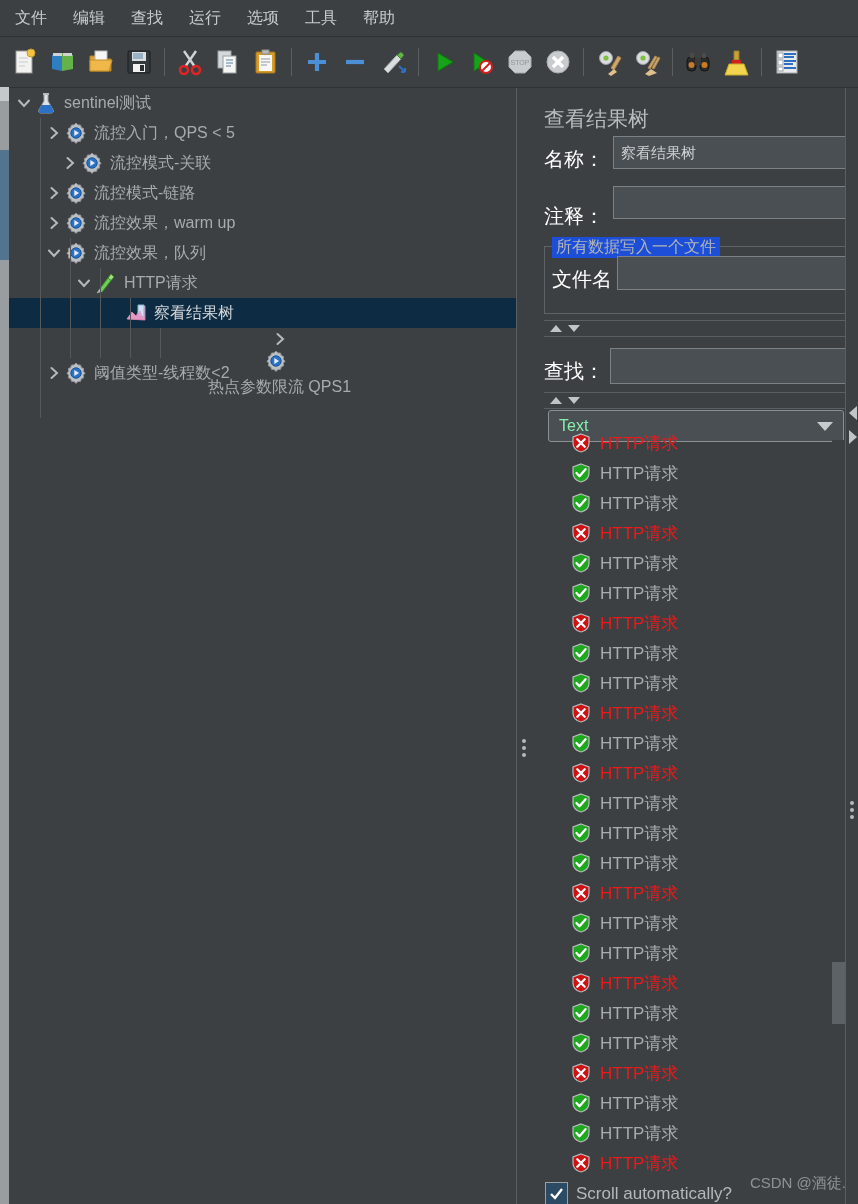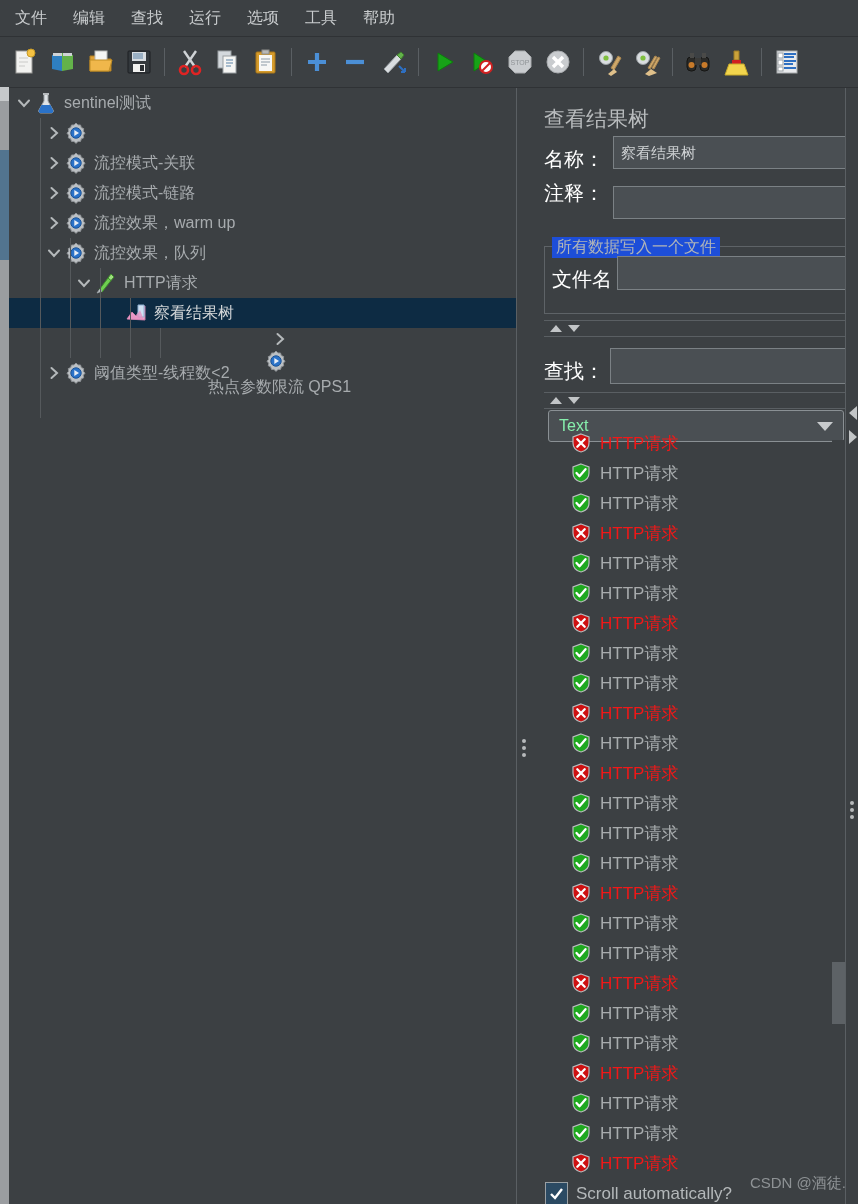--- a/index.html
+++ b/index.html
@@ -391,22 +391,23 @@
             <path d="M5.5 3 L11 8 L5.5 13" stroke="#b5b9bb" stroke-width="2" fill="none" stroke-linecap="round"></path>
           </svg>
         </span>
         <span>
           <svg class="ticon" viewBox="0 0 22 22">
             <path d="M11 1 l2 2 h2.5 l.8 2.6 2.4 1 -.4 2.6 1.7 2-1.7 2 .4 2.6-2.4 1-.8 2.6H13l-2 2-2-2H6.5l-.8-2.6-2.4-1 .4-2.6L2 11.2l1.7-2-.4-2.6 2.4-1L6.5 3H9Z" fill="#bcc0c3" stroke="#8e9296"></path>
             <circle cx="11" cy="11" r="5.2" fill="#2a72c8" stroke="#1b5396"></circle>
             <path d="M9.3 8 L14 11 L9.3 14 Z" fill="#e8eef5"></path>
           </svg>
         </span>
-      </div>
-      <div class="tnode" style="padding-left: 34px;">
+        <span class="tlabel">流控入门，QPS &lt; 5</span>
+      </div>
+      <div class="tnode" style="padding-left: 34px; margin-left: 16px;">
         <span class="tw">
           <svg width="16" height="16" viewBox="0 0 16 16">
             <path d="M5.5 3 L11 8 L5.5 13" stroke="#b5b9bb" stroke-width="2" fill="none" stroke-linecap="round"></path>
           </svg>
         </span>
         <span>
           <svg class="ticon" viewBox="0 0 22 22">
             <path d="M11 1 l2 2 h2.5 l.8 2.6 2.4 1 -.4 2.6 1.7 2-1.7 2 .4 2.6-2.4 1-.8 2.6H13l-2 2-2-2H6.5l-.8-2.6-2.4-1 .4-2.6L2 11.2l1.7-2-.4-2.6 2.4-1L6.5 3H9Z" fill="#bcc0c3" stroke="#8e9296"></path>
             <circle cx="11" cy="11" r="5.2" fill="#2a72c8" stroke="#1b5396"></circle>
             <path d="M9.3 8 L14 11 L9.3 14 Z" fill="#e8eef5"></path>
@@ -530,21 +531,21 @@
     </div>
   </div>
 
   <div class="right">
 
     <div class="panel-title">查看结果树</div>
 
     <div class="row-label" style="left:14px;top:58px;">名称：</div>
     <div class="tfield" style="left:83px;top:48px;width:330px;height:33px;">察看结果树</div>
 
-    <div class="row-label" style="left:14px;top:92px;">注释：</div>
+    <div class="row-label" style="left:14px;top:115px;">注释：</div>
     <div class="tfield" style="left:83px;top:98px;width:330px;height:33px;"></div>
 
     <div class="groupbox" style="left:14px;top:158px;width:400px;height:68px;"></div>
     <div class="group-title" style="left:22px;top:149px;">所有数据写入一个文件</div>
     <div class="row-label" style="left:22px;top:178px;">文件名</div>
     <div class="tfield" style="left:87px;top:168px;width:330px;height:34px;"></div>
 
     <div class="hsplit" style="left:14px;top:232px;width:400px;">
       <div class="tri up"></div>
       <div class="tri dn"></div>

